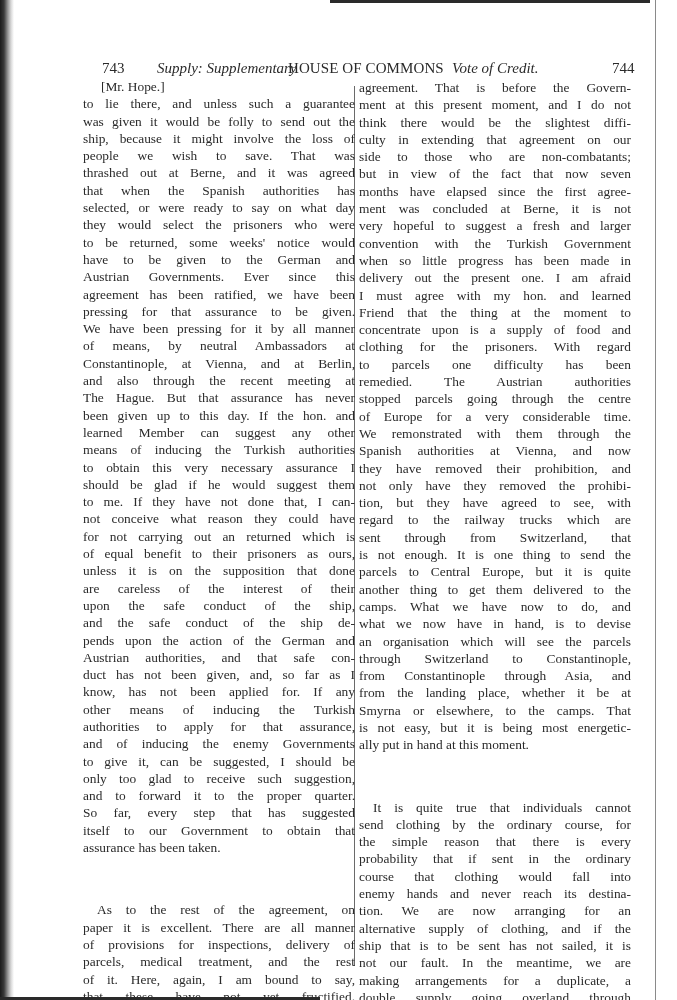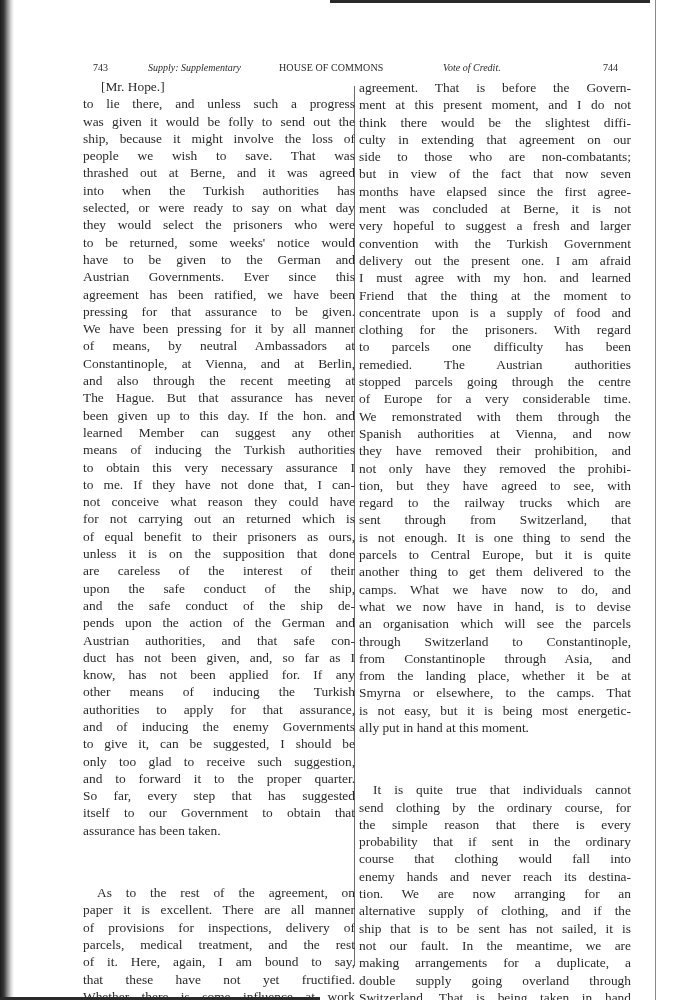--- a/index.html
+++ b/index.html
@@ -19,22 +19,22 @@
     }
     .edge-bottom {
       position: absolute; left: 0; bottom: 0; width: 320px; height: 3px;
       background: #2a2a2a;
     }
     .edge-right {
       position: absolute; left: 655px; top: 0; width: 1px; height: 1000px;
       background: #8a8a8a;
     }
     .header {
-      position: absolute; left: 93px; top: 58px; width: 540px; height: 20px;
-      font-size: 10px; line-height: 20px;
+      position: absolute; left: 102px; top: 58px; width: 540px; height: 20px;
+      font-size: 15px; line-height: 20px;
     }
     .header span { position: absolute; top: 0; white-space: nowrap; }
     .pg-left { left: 0; }
     .running-left { left: 55px; font-style: italic; }
     .running-center { left: 186px; letter-spacing: 0.1px; }
     .running-right { left: 350px; font-style: italic; }
     .pg-right { left: 510px; }
     .column {
       position: absolute; top: 78px; width: 272px;
       font-size: 13.4px; line-height: 17.3px;
@@ -66,42 +66,43 @@
   <span class="running-center">HOUSE OF COMMONS</span>
   <span class="running-right">Vote of Credit.</span>
   <span class="pg-right">744</span>
 </div>
 
 <div class="divider"></div>
 
 <div class="column col-left">
   <span class="speaker">[Mr. Hope.]</span>
   <div id="lc-p0">
-      <span class="line">to lie there, and unless such a progress</span>
+      <span class="line">to lie there, and unless such a guarantee</span>
       <span class="line">was given it would be folly to send out the</span>
       <span class="line">ship, because it might involve the loss of</span>
       <span class="line">people we wish to save. That was</span>
       <span class="line">thrashed out at Berne, and it was agreed</span>
-      <span class="line">into when the Turkish authorities has</span>
+      <span class="line">that when the Spanish authorities has</span>
       <span class="line">selected, or were ready to say on what day</span>
       <span class="line">they would select the prisoners who were</span>
       <span class="line">to be returned, some weeks' notice would</span>
       <span class="line">have to be given to the German and</span>
       <span class="line">Austrian Governments. Ever since this</span>
       <span class="line">agreement has been ratified, we have been</span>
       <span class="line">pressing for that assurance to be given.</span>
       <span class="line">We have been pressing for it by all manner</span>
       <span class="line">of means, by neutral Ambassadors at</span>
       <span class="line">Constantinople, at Vienna, and at Berlin,</span>
       <span class="line">and also through the recent meeting at</span>
       <span class="line">The Hague. But that assurance has never</span>
       <span class="line">been given up to this day. If the hon. and</span>
       <span class="line">learned Member can suggest any other</span>
       <span class="line">means of inducing the Turkish authorities</span>
       <span class="line">to obtain this very necessary assurance I</span>
+      <span class="line">should be glad if he would suggest them</span>
       <span class="line">to me. If they have not done that, I can-</span>
       <span class="line">not conceive what reason they could have</span>
       <span class="line">for not carrying out an returned which is</span>
       <span class="line">of equal benefit to their prisoners as ours,</span>
       <span class="line">unless it is on the supposition that done</span>
       <span class="line">are careless of the interest of their</span>
       <span class="line">upon the safe conduct of the ship,</span>
       <span class="line">and the safe conduct of the ship de-</span>
       <span class="line">pends upon the action of the German and</span>
       <span class="line">Austrian authorities, and that safe con-</span>
@@ -135,20 +136,21 @@
       <span class="line">agreement. That is before the Govern-</span>
       <span class="line">ment at this present moment, and I do not</span>
       <span class="line">think there would be the slightest diffi-</span>
       <span class="line">culty in extending that agreement on our</span>
       <span class="line">side to those who are non-combatants;</span>
       <span class="line">but in view of the fact that now seven</span>
       <span class="line">months have elapsed since the first agree-</span>
       <span class="line">ment was concluded at Berne, it is not</span>
       <span class="line">very hopeful to suggest a fresh and larger</span>
       <span class="line">convention with the Turkish Government</span>
+      <span class="line">when so little progress has been made in</span>
       <span class="line">delivery out the present one. I am afraid</span>
       <span class="line">I must agree with my hon. and learned</span>
       <span class="line">Friend that the thing at the moment to</span>
       <span class="line">concentrate upon is a supply of food and</span>
       <span class="line">clothing for the prisoners. With regard</span>
       <span class="line">to parcels one difficulty has been</span>
       <span class="line">remedied. The Austrian authorities</span>
       <span class="line">stopped parcels going through the centre</span>
       <span class="line">of Europe for a very considerable time.</span>
       <span class="line">We remonstrated with them through the</span>

